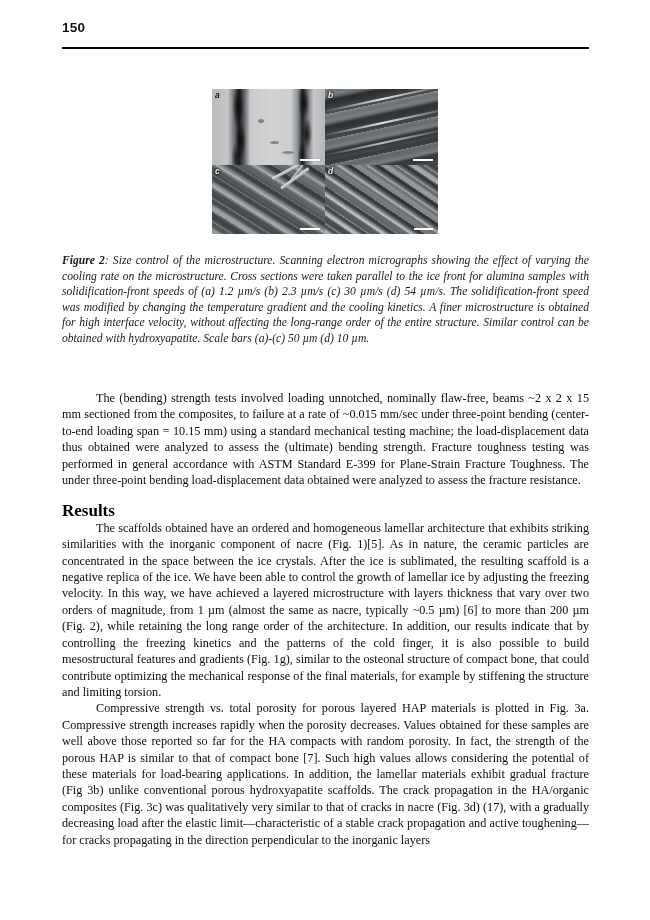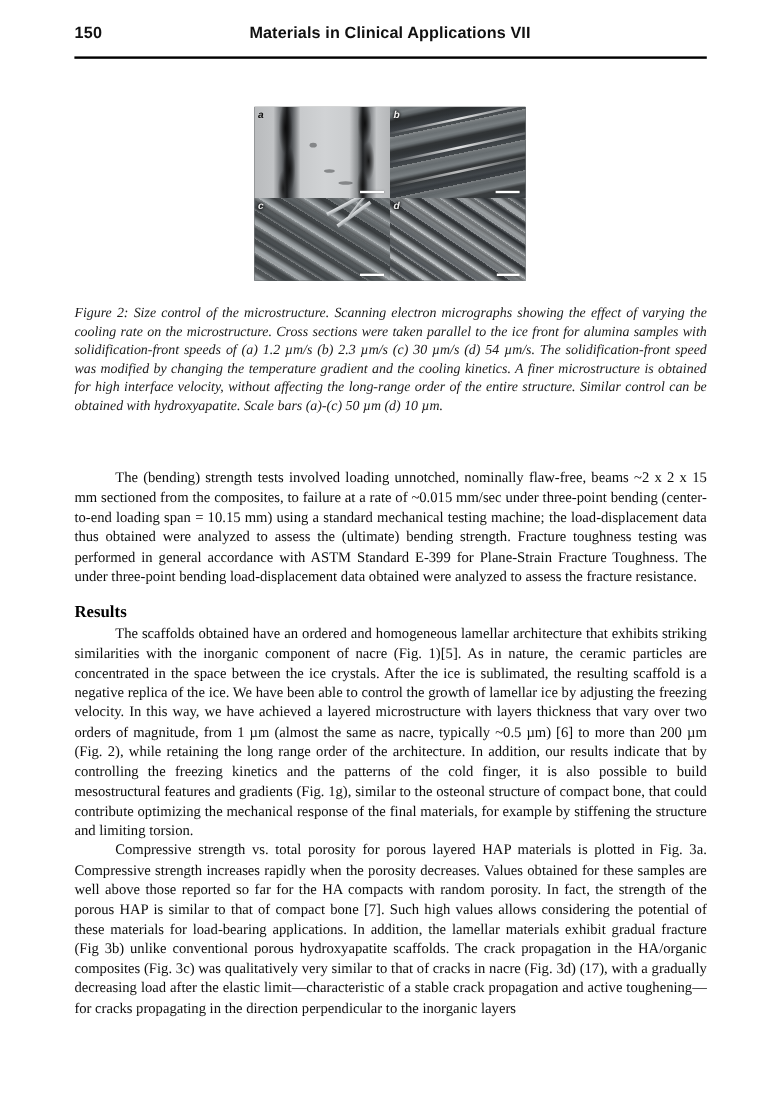--- a/index.html
+++ b/index.html
@@ -181,21 +181,21 @@
     top: 253px;
     width: 527px;
     font-family: "Liberation Serif", serif;
     font-style: italic;
     font-size: 11.6px;
     line-height: 15.6px;
     text-align: justify;
     color: #1a1a1a;
   }
   .caption b {
-    font-weight: normal;
+    font-weight: bold;
     font-style: italic;
   }
   
   .body-col {
     position: absolute;
     left: 62px;
     top: 366px;
     width: 527px;
     margin-top: 24px;
   }
@@ -206,36 +206,35 @@
     font-size: 12.2px;
     line-height: 16.4px;
     text-align: justify;
     color: #0d0d0d;
     hyphens: none;
   }
   p.body + p.body { margin-top: 0; }
   h3.section {
     margin: 15px 0 0 0;
     font-family: "Liberation Serif", serif;
-    font-size: 14px;
+    font-size: 17px;
     font-weight: bold;
     line-height: 16.4px;
     text-align: left;
     color: #000;
   }
   h3.section + p.body { margin-top: 0; }
 </style>
 </head>
 <body>
 
 <div class="page">
 
   <div class="header">
     <span class="header-pageno">150</span>
-    <span class="header-title">Materials in Clinical Applications VII</span>
   </div>
   <div class="header-rule"></div>
 
   <div class="figure-wrap">
     <div class="figure-img">
 
       <div class="panel" id="panel-a">
         <span class="panel-label dark">a</span>
         <span class="speck" style="left:46px;top:30px;width:6px;height:4px;"></span>
         <span class="speck" style="left:58px;top:52px;width:9px;height:3px;"></span>

